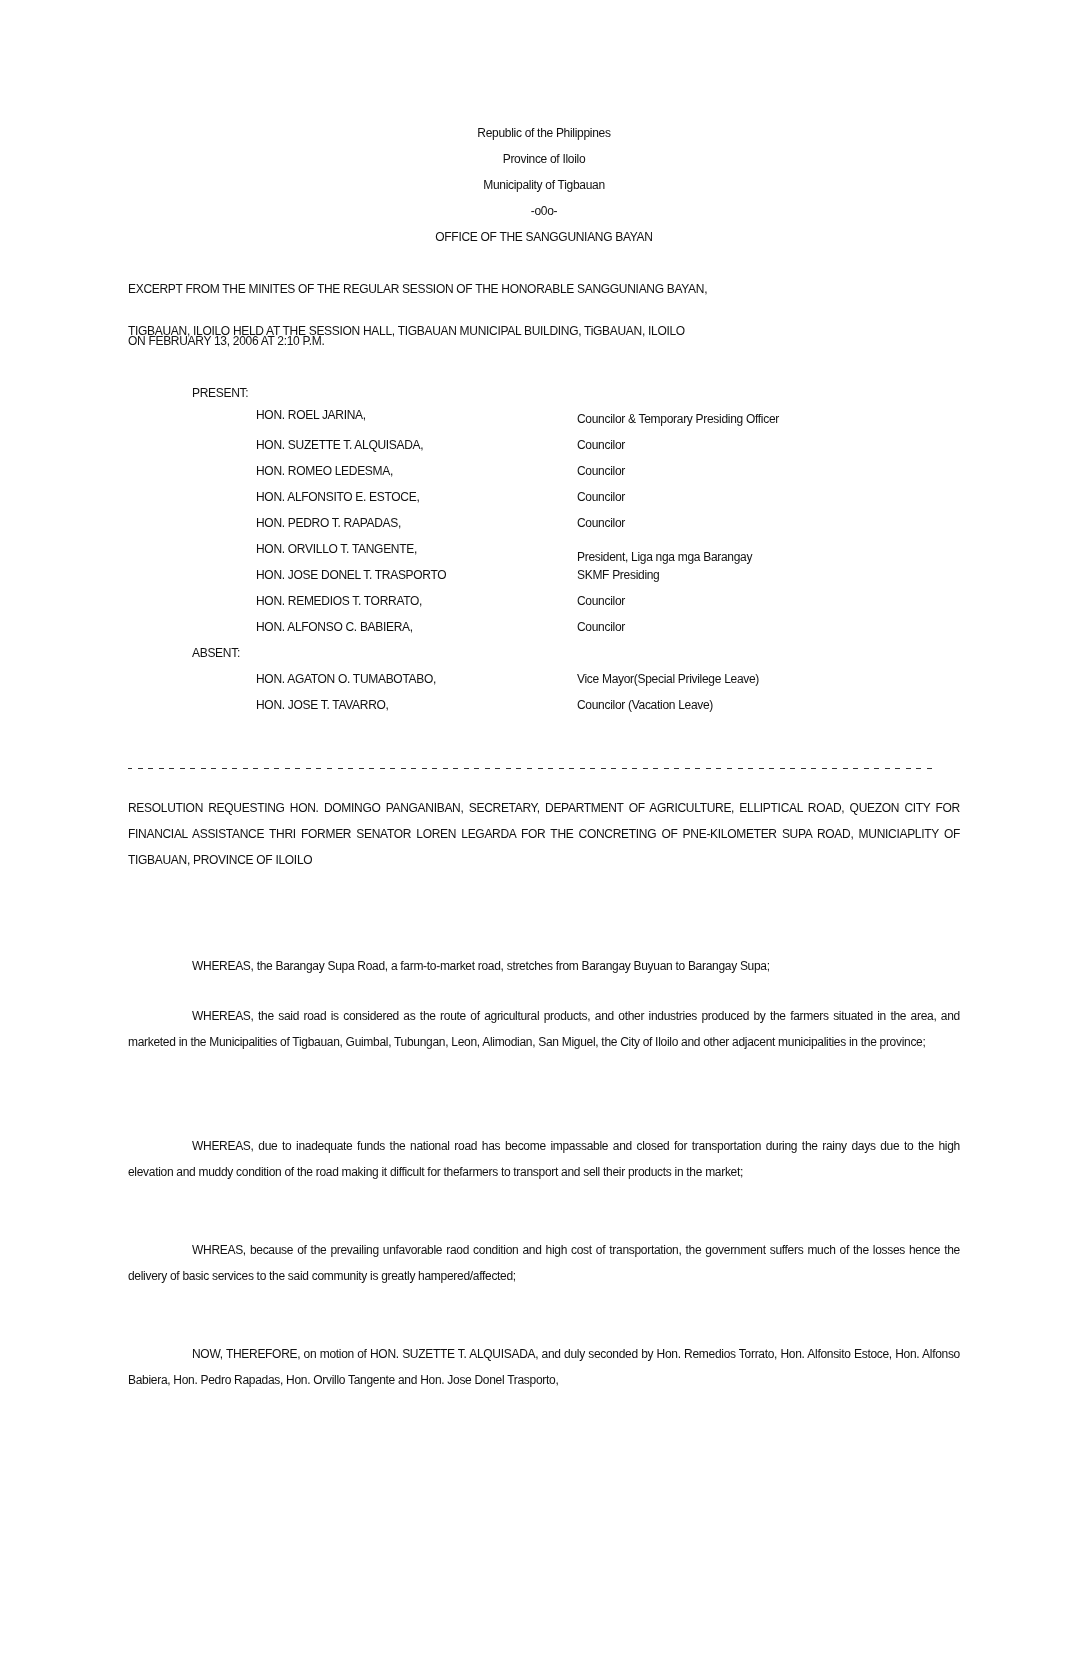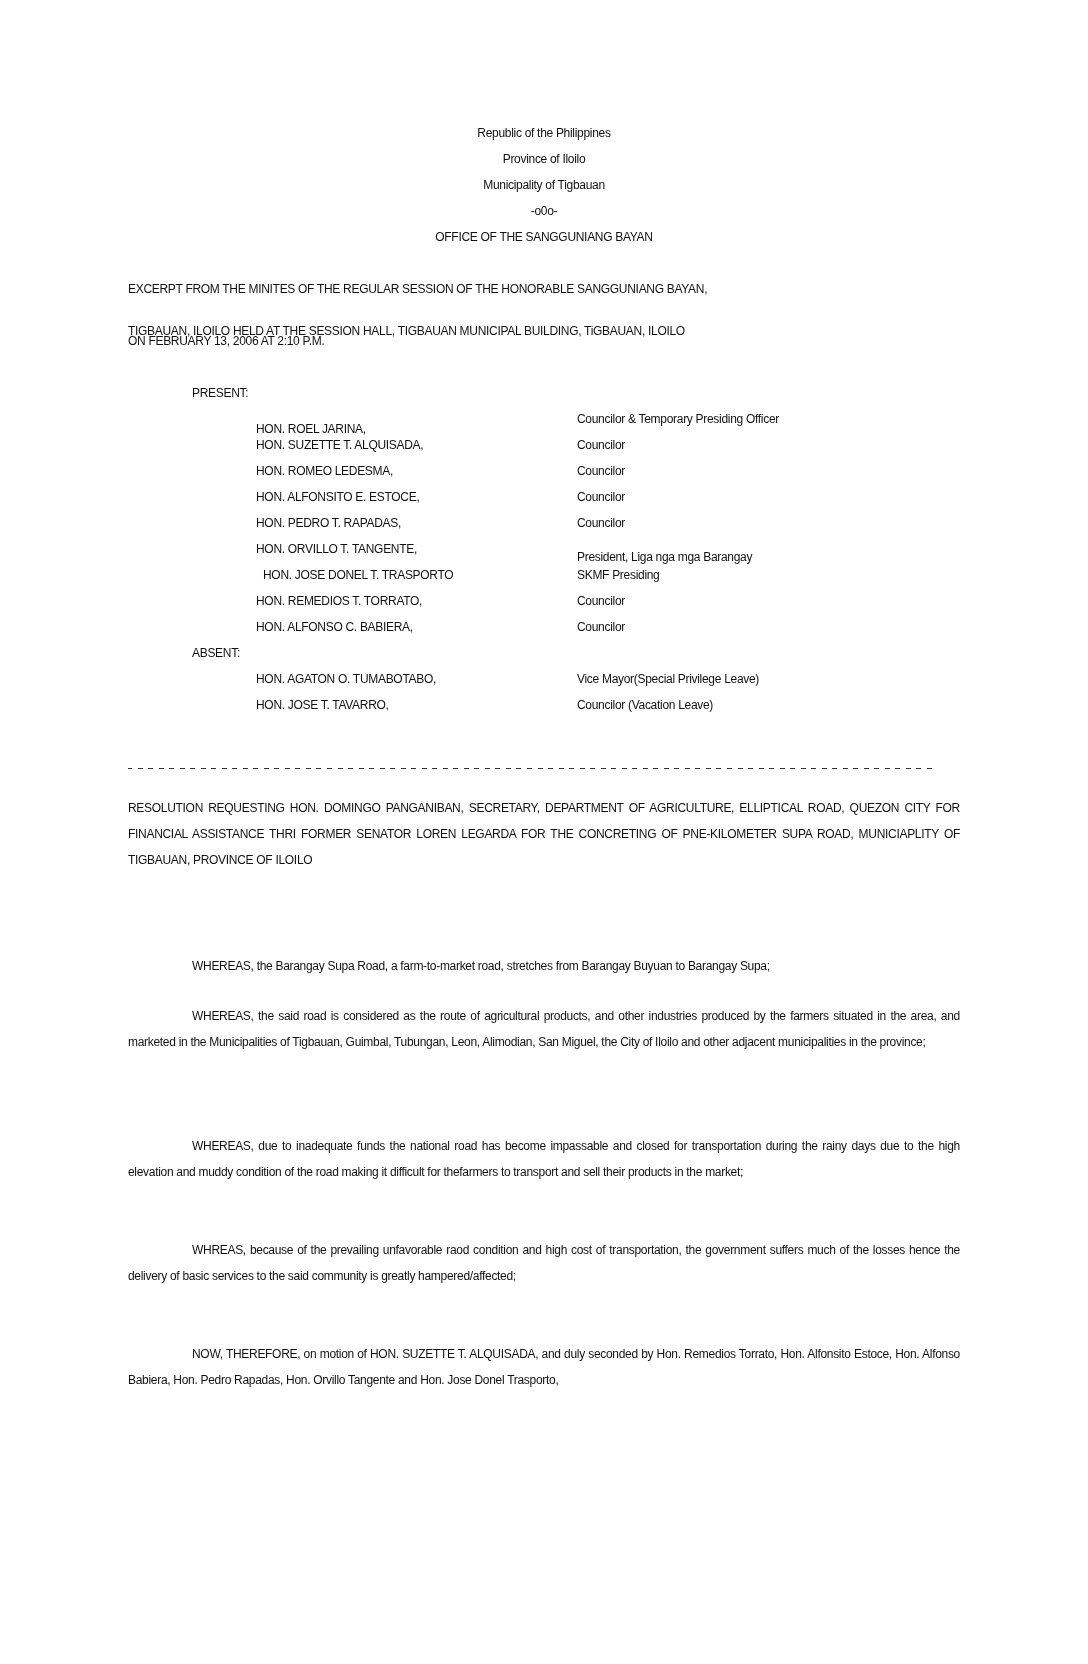--- a/index.html
+++ b/index.html
@@ -80,21 +80,21 @@
   </div>
 
   <div class="abs txt" style="left:128px; top:276px;">EXCERPT FROM THE MINITES OF THE REGULAR SESSION OF THE HONORABLE SANGGUNIANG BAYAN,</div>
   <div class="abs txt" style="left:128px; top:318px;">TIGBAUAN, ILOILO HELD AT THE SESSION  HALL, TIGBAUAN MUNICIPAL BUILDING, TiGBAUAN, ILOILO</div>
   <div class="abs txt" style="left:128px; top:328px;">ON FEBRUARY  13, 2006 AT 2:10 P.M.</div>
 
   <div>
     <div class="att-label txt" style="top:380px;">PRESENT:</div>
 
     <div>
-      <div class="att-name txt" style="top:416px;text-align:right;">HON. ROEL JARINA,</div>
+      <div class="att-name txt" style="top:402px;text-align:right;">HON. ROEL JARINA,</div>
       <div class="att-role txt" style="top:406px;">Councilor  &amp; Temporary  Presiding Officer</div>
     </div>
     <div>
       <div class="att-name txt" style="top:432px;">HON. SUZETTE T. ALQUISADA,</div>
       <div class="att-role txt" style="top:432px;">Councilor</div>
     </div>
     <div>
       <div class="att-name txt" style="top:458px;">HON. ROMEO LEDESMA,</div>
       <div class="att-role txt" style="top:458px;">Councilor</div>
     </div>
@@ -104,21 +104,21 @@
     </div>
     <div>
       <div class="att-name txt" style="top:510px;">HON. PEDRO T. RAPADAS,</div>
       <div class="att-role txt" style="top:510px;">Councilor</div>
     </div>
     <div>
       <div class="att-name txt" style="top:536px;">HON. ORVILLO T. TANGENTE,</div>
       <div class="att-role txt" style="top:536px;margin-top:8px;">President, Liga nga mga Barangay</div>
     </div>
     <div>
-      <div class="att-name txt" style="top:562px;margin-left:7px;">HON. JOSE  DONEL T. TRASPORTO</div>
+      <div class="att-name txt" style="top:562px;">HON. JOSE  DONEL T. TRASPORTO</div>
       <div class="att-role txt" style="top:562px;">SKMF Presiding</div>
     </div>
     <div>
       <div class="att-name txt" style="top:588px;">HON. REMEDIOS T. TORRATO,</div>
       <div class="att-role txt" style="top:588px;">Councilor</div>
     </div>
     <div>
       <div class="att-name txt" style="top:614px;">HON. ALFONSO C. BABIERA,</div>
       <div class="att-role txt" style="top:614px;">Councilor</div>
     </div>

